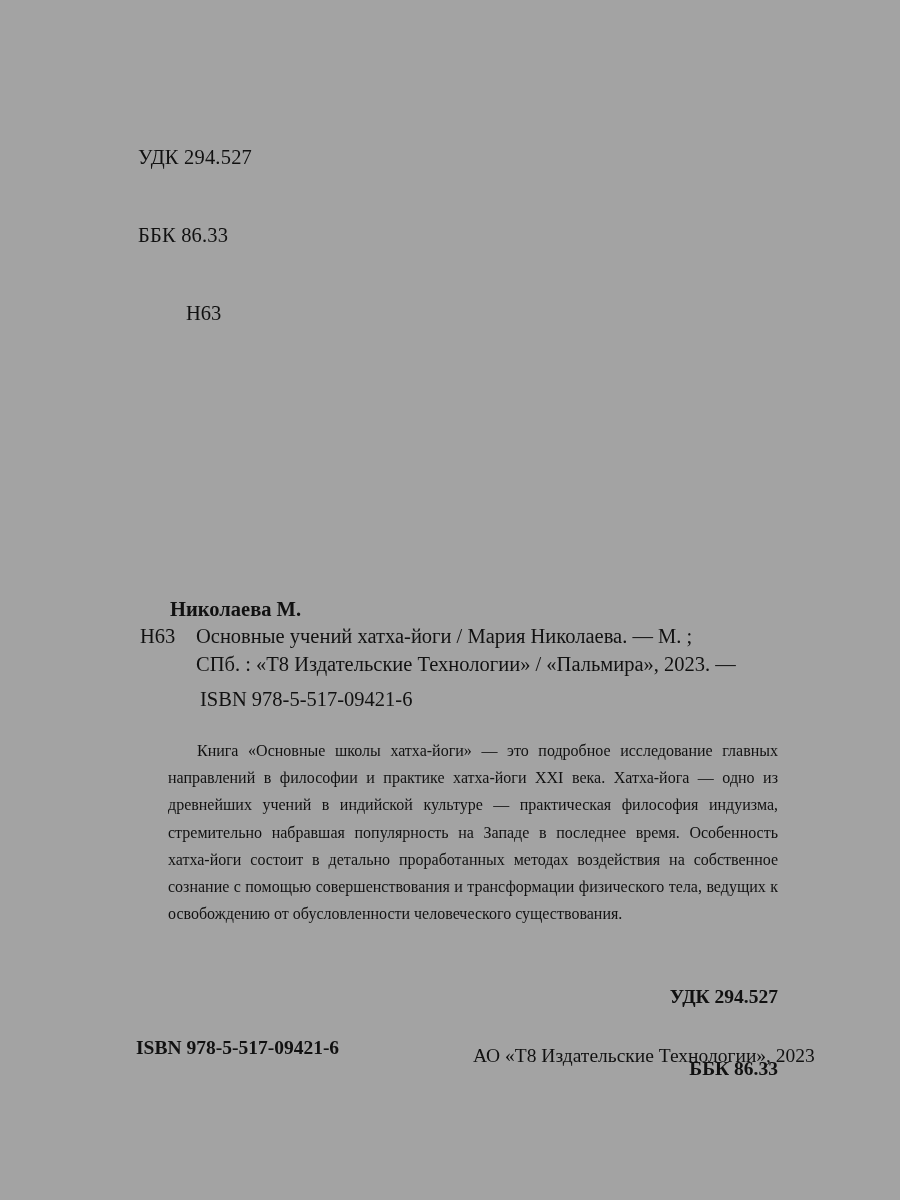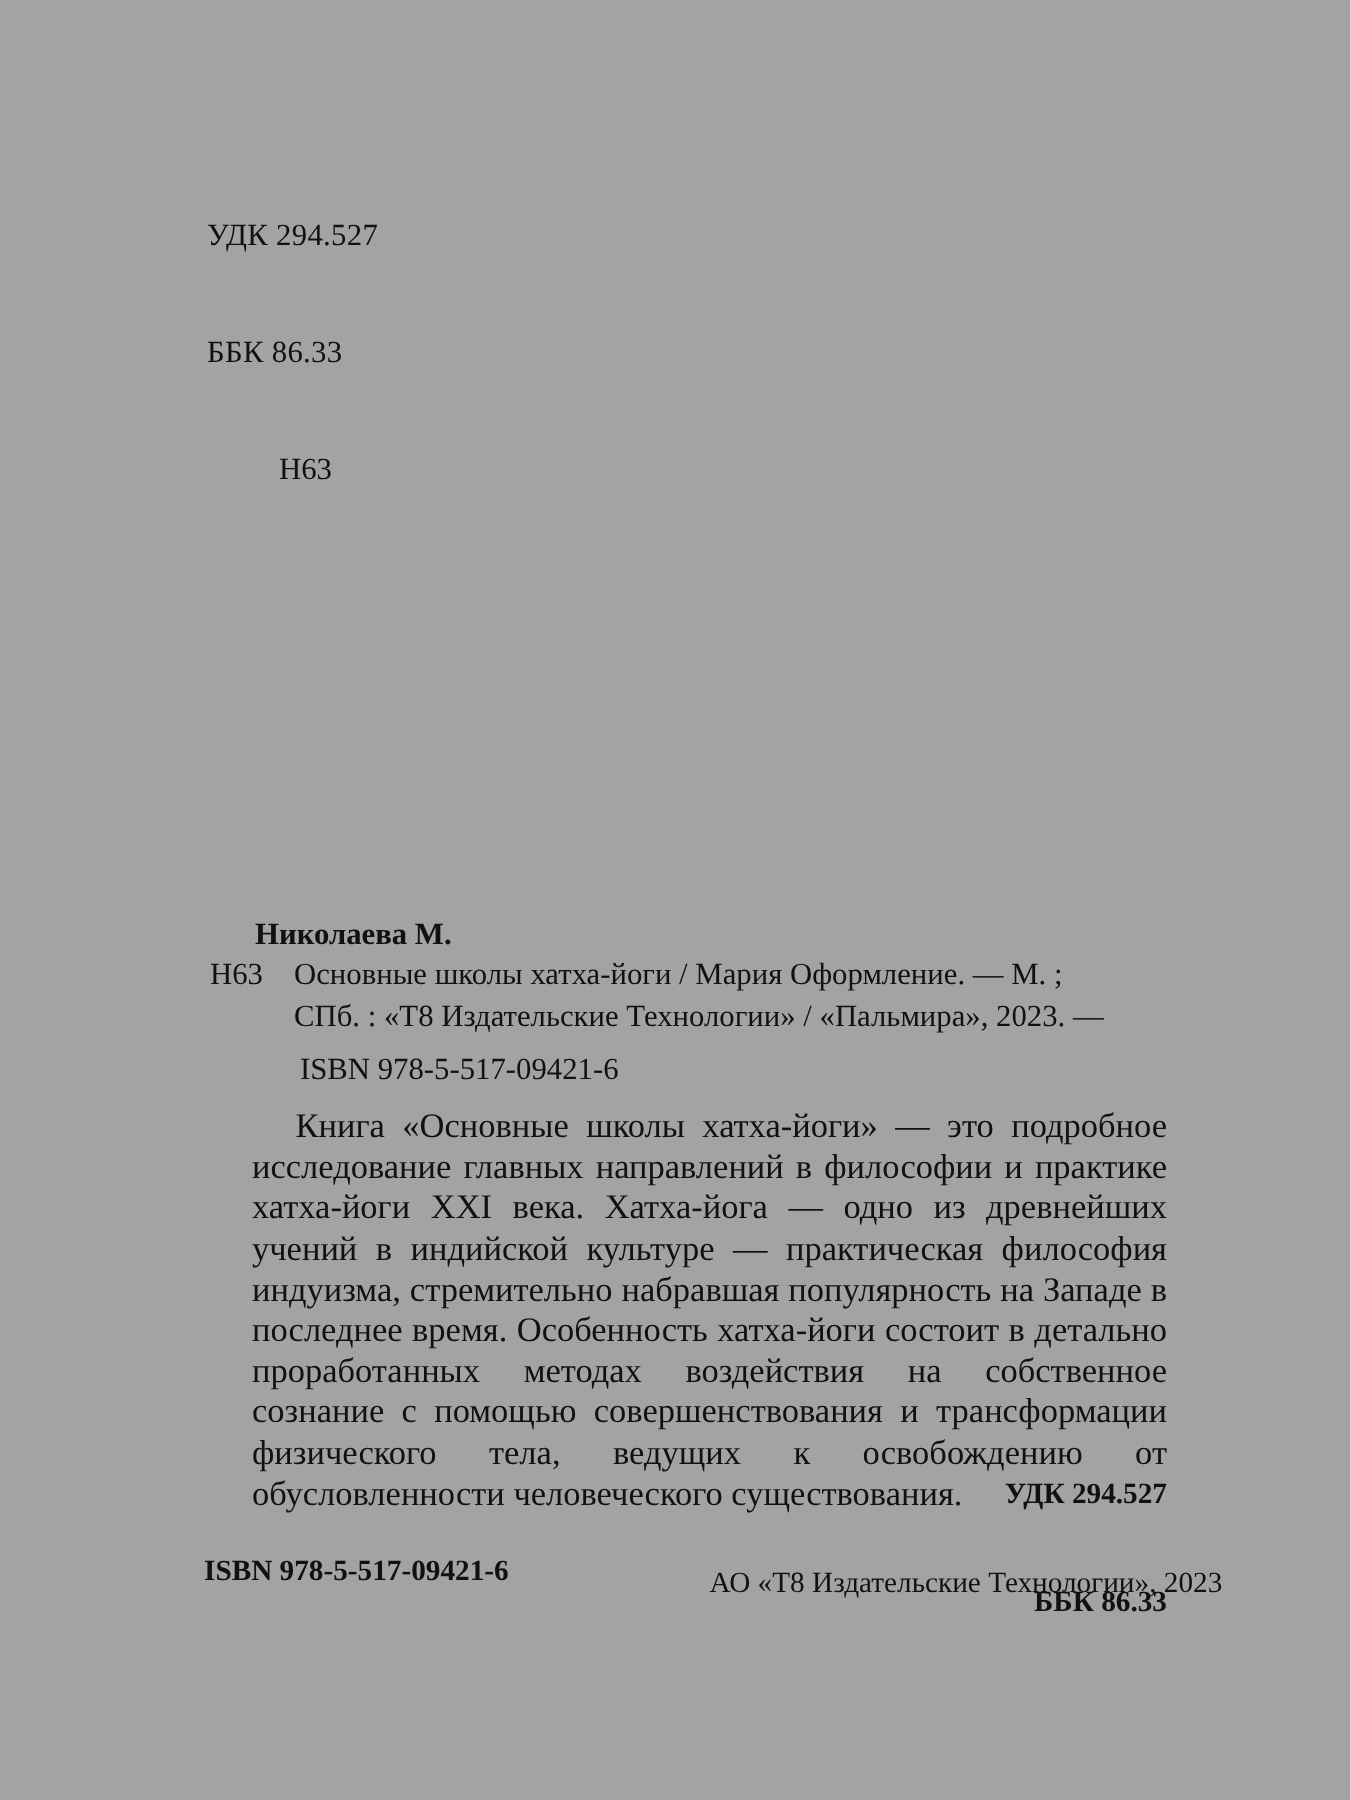--- a/index.html
+++ b/index.html
@@ -34,21 +34,21 @@
   }
   .top-class .line-code {
     display: block;
     padding-left: 48px;
   }
 
   
   .record {
     position: absolute;
     left: 140px;
-    top: 610px;
+    top: 596px;
     width: 638px;
   }
   .record .author {
     font-weight: bold;
     font-size: 20.5px;
     line-height: 26px;
     margin-left: 30px;
   }
   .record .desc {
     position: relative;
@@ -75,21 +75,21 @@
     padding-left: 60px;
     margin-top: 8px;
   }
 
   
   .annotation {
     position: absolute;
     left: 168px;
     top: 737px;
     width: 610px;
-    font-size: 23px;
+    font-size: 16px;
     line-height: 27.2px;
     text-align: justify;
     text-justify: inter-word;
     text-indent: 29px;
     hyphens: manual;
   }
 
   
   .bottom-class {
     position: absolute;
@@ -134,21 +134,21 @@
   <div class="top-class">
     <span class="line-udk">УДК 294.527</span>
     <span class="line-bbk">ББК 86.33</span>
     <span class="line-code">Н63</span>
   </div>
 
   <div class="record">
     <div class="author">Николаева М.</div>
     <div class="desc">
       <span class="sig">Н63</span>
-      <span class="desc-text">Основные школы хатха-йоги / Мария Оформление. — М. ;</span>
+      <span class="desc-text">Основные учений хатха-йоги / Мария Николаева. — М. ;</span>
       <span class="desc-text">СПб. : «Т8 Издательские Технологии» / «Пальмира», 2023. —</span>
     </div>
     <div class="isbn-inner">ISBN 978-5-517-09421-6</div>
   </div>
 
   <div class="annotation">Книга «Основные школы хатха-йоги» — это подробное исследование главных направлений в философии и практике хатха-йоги XXI века. Хатха-йога — одно из древнейших учений в индийской культуре — практическая философия индуизма, стремительно набравшая популярность на Западе в последнее время. Особенность хатха-йоги состоит в детально проработанных методах воздействия на собственное сознание с помощью совершенствования и трансформации физического тела, ведущих к освобождению от обусловленности человеческого существования.</div>
 
   <div class="bottom-class">
     <span>УДК 294.527</span>
     <span>ББК 86.33</span>

